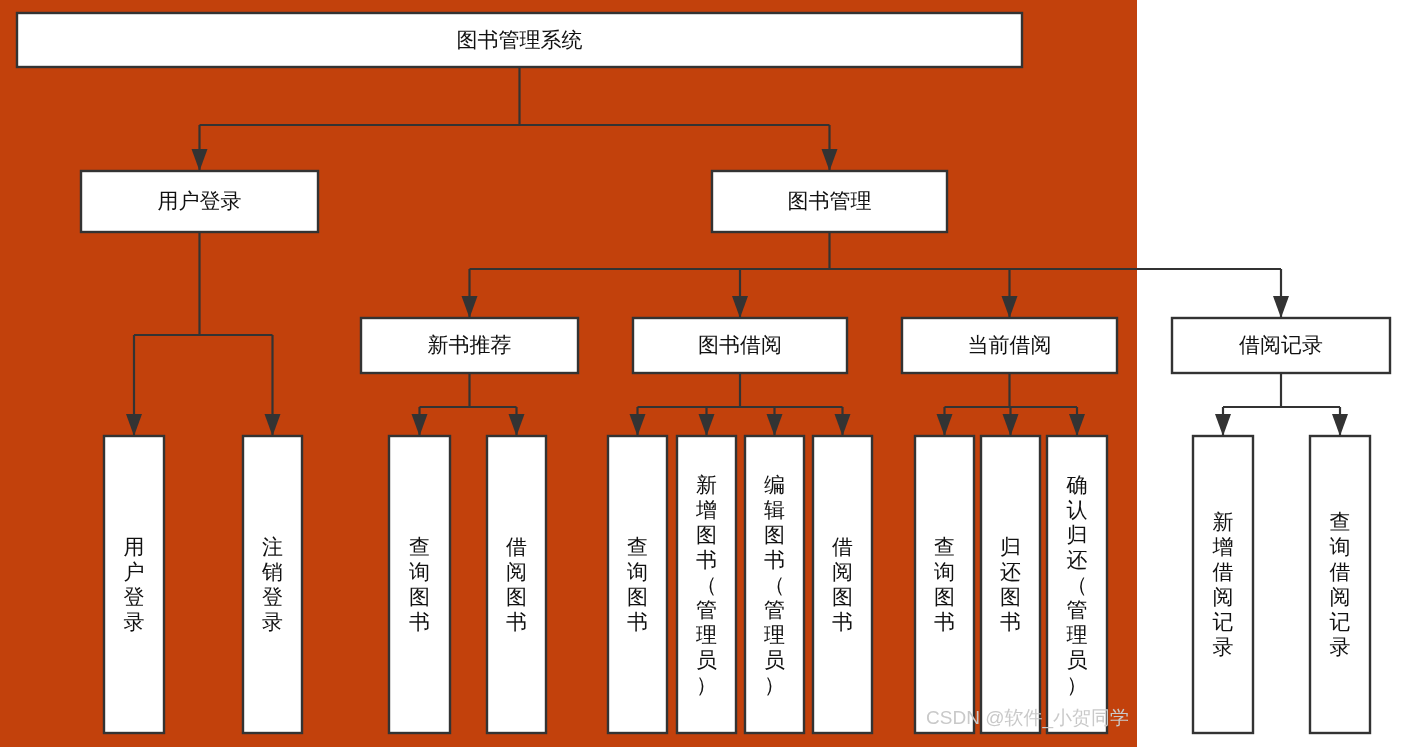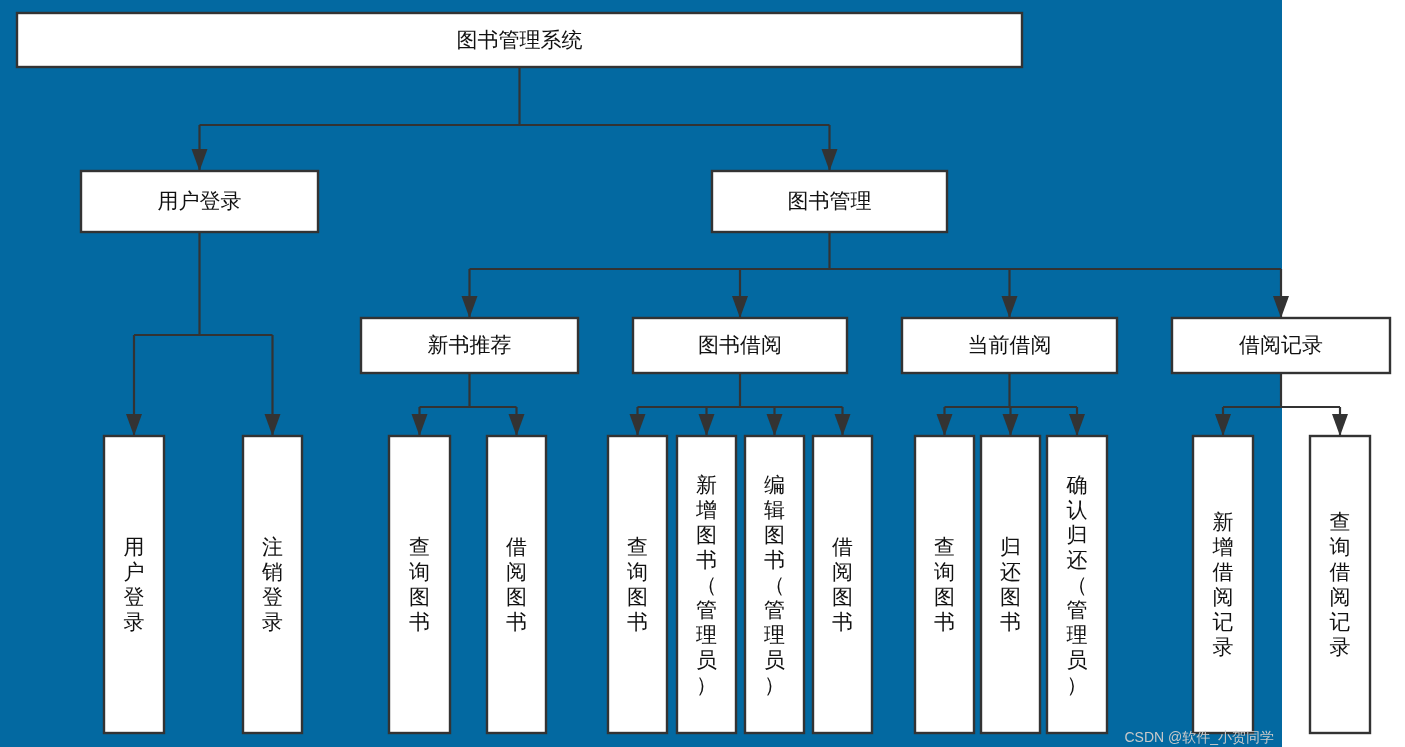--- a/index.html
+++ b/index.html
@@ -8,23 +8,23 @@
     background: #ffffff;
   }
   body {
     width: 1405px;
     height: 747px;
     font-family: "Liberation Sans", sans-serif;
     overflow: hidden;
   }
   #diagram-root {
     position: relative;
-    width: 1282px;
+    width: 1137px;
     height: 747px;
-    background: #0369a1;
+    background: #c2410c;
     text-align: center;
   }
   svg.diagram-canvas {
     position: absolute;
     top: 0;
     left: 0;
     width: 1405px;
     height: 747px;
     display: block;
   }
@@ -51,23 +51,23 @@
     stroke-width: 2.2;
     fill: none;
   }
   .arrow-head {
     fill: #333333;
     stroke: none;
   }
   .watermark {
     position: absolute;
     right: 8px;
-    bottom: 0;
-    font-family: "Liberation Sans", sans-serif;
-    font-size: 14px;
+    bottom: 16px;
+    font-family: "Liberation Sans", sans-serif;
+    font-size: 19px;
     color: #c9c9c9;
     white-space: nowrap;
     user-select: none;
   }
 </style>
 </head>
 <body>
 
 <div id="diagram-root">
   <svg class="diagram-canvas" viewBox="0 0 1405 747">

